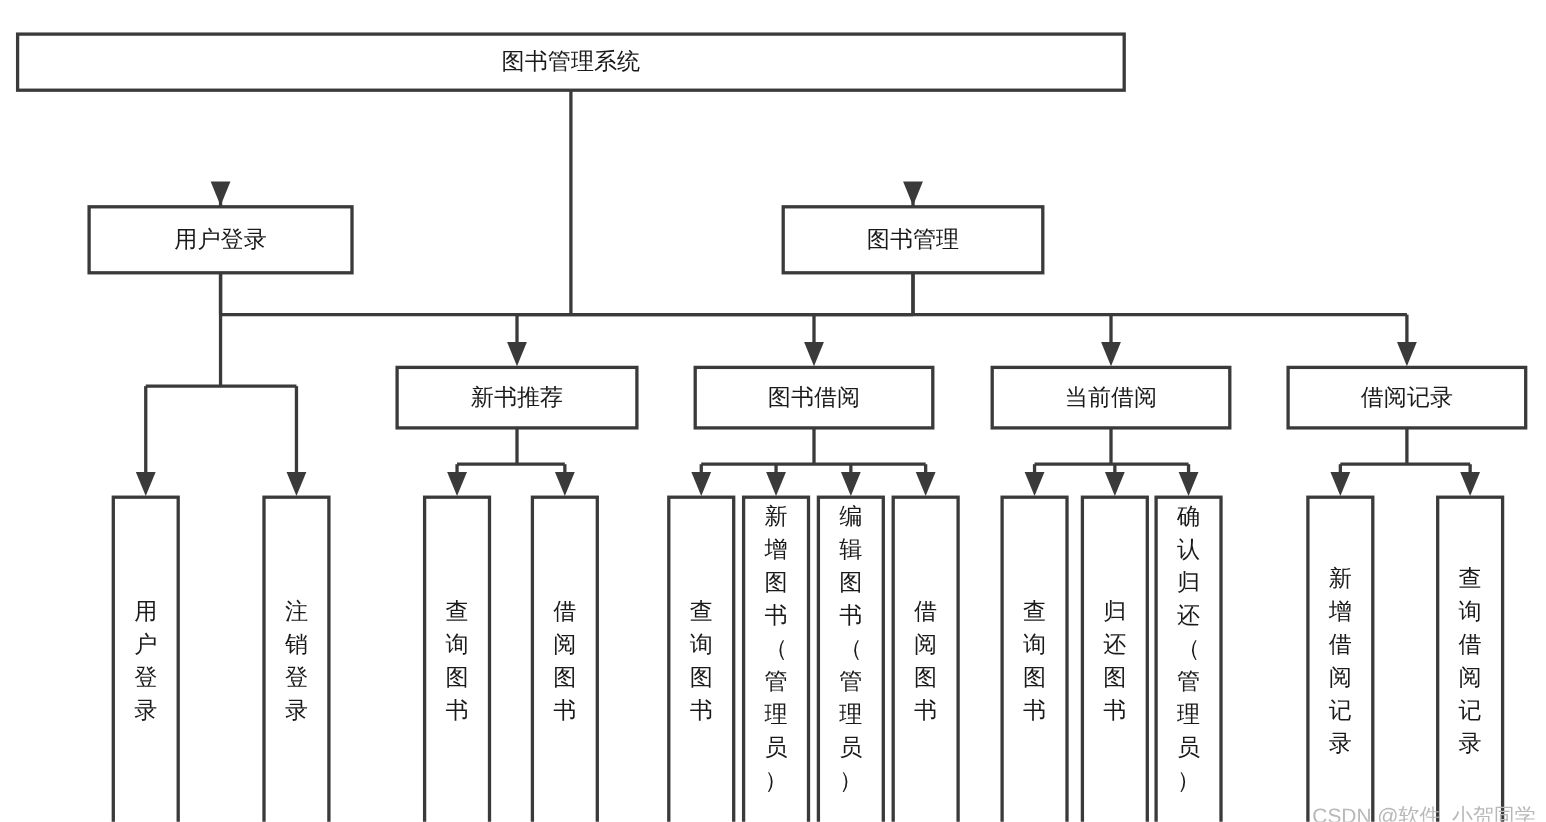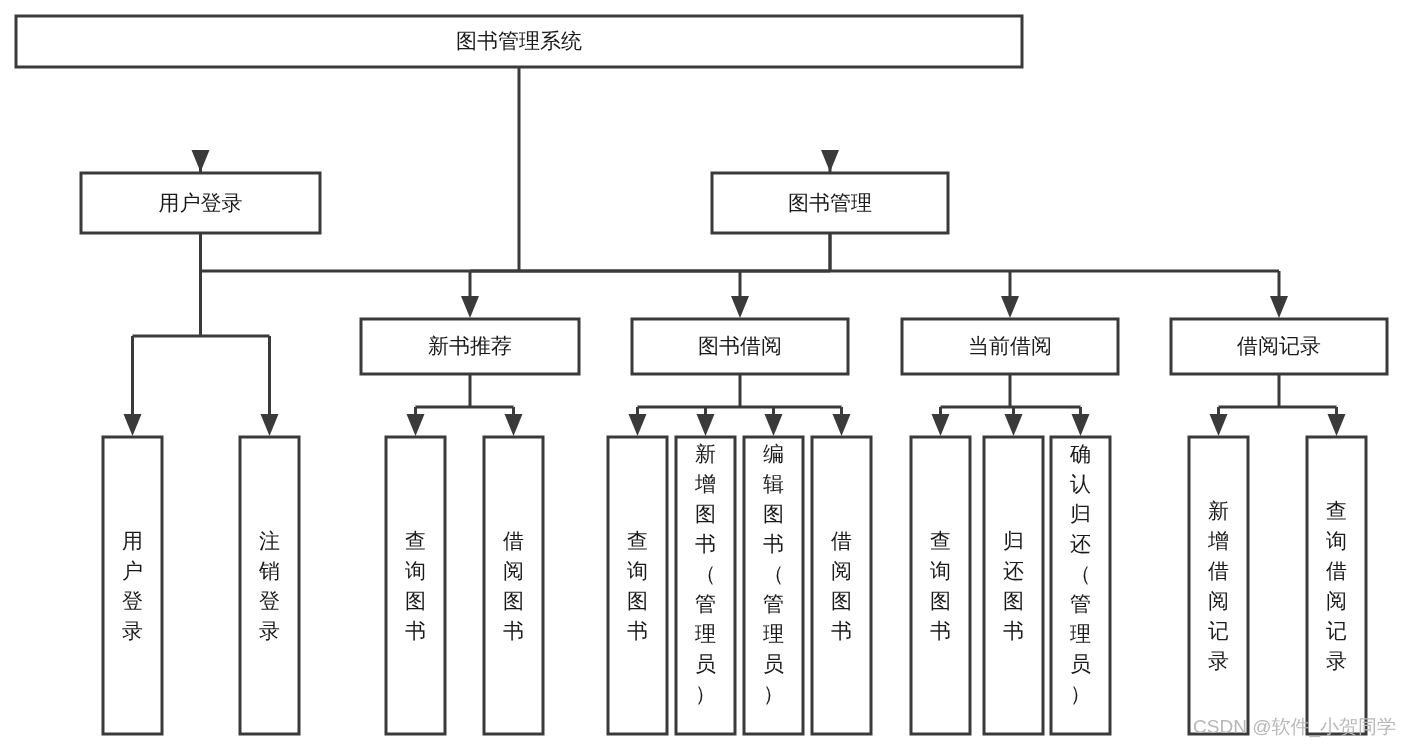--- a/index.html
+++ b/index.html
@@ -10,21 +10,21 @@
   body {
     width: 1405px;
     height: 747px;
     font-family: "Liberation Sans", "DejaVu Sans", sans-serif;
     overflow: hidden;
     position: relative;
   }
   #diagram-root {
     position: absolute;
     left: 0;
-    top: 1px;
+    top: 16px;
     width: 1405px;
     height: 700px;
   }
   svg.diagram-canvas {
     display: block;
     width: 1405px;
     height: 747px;
   }
   .node-box {
     fill: #ffffff;

